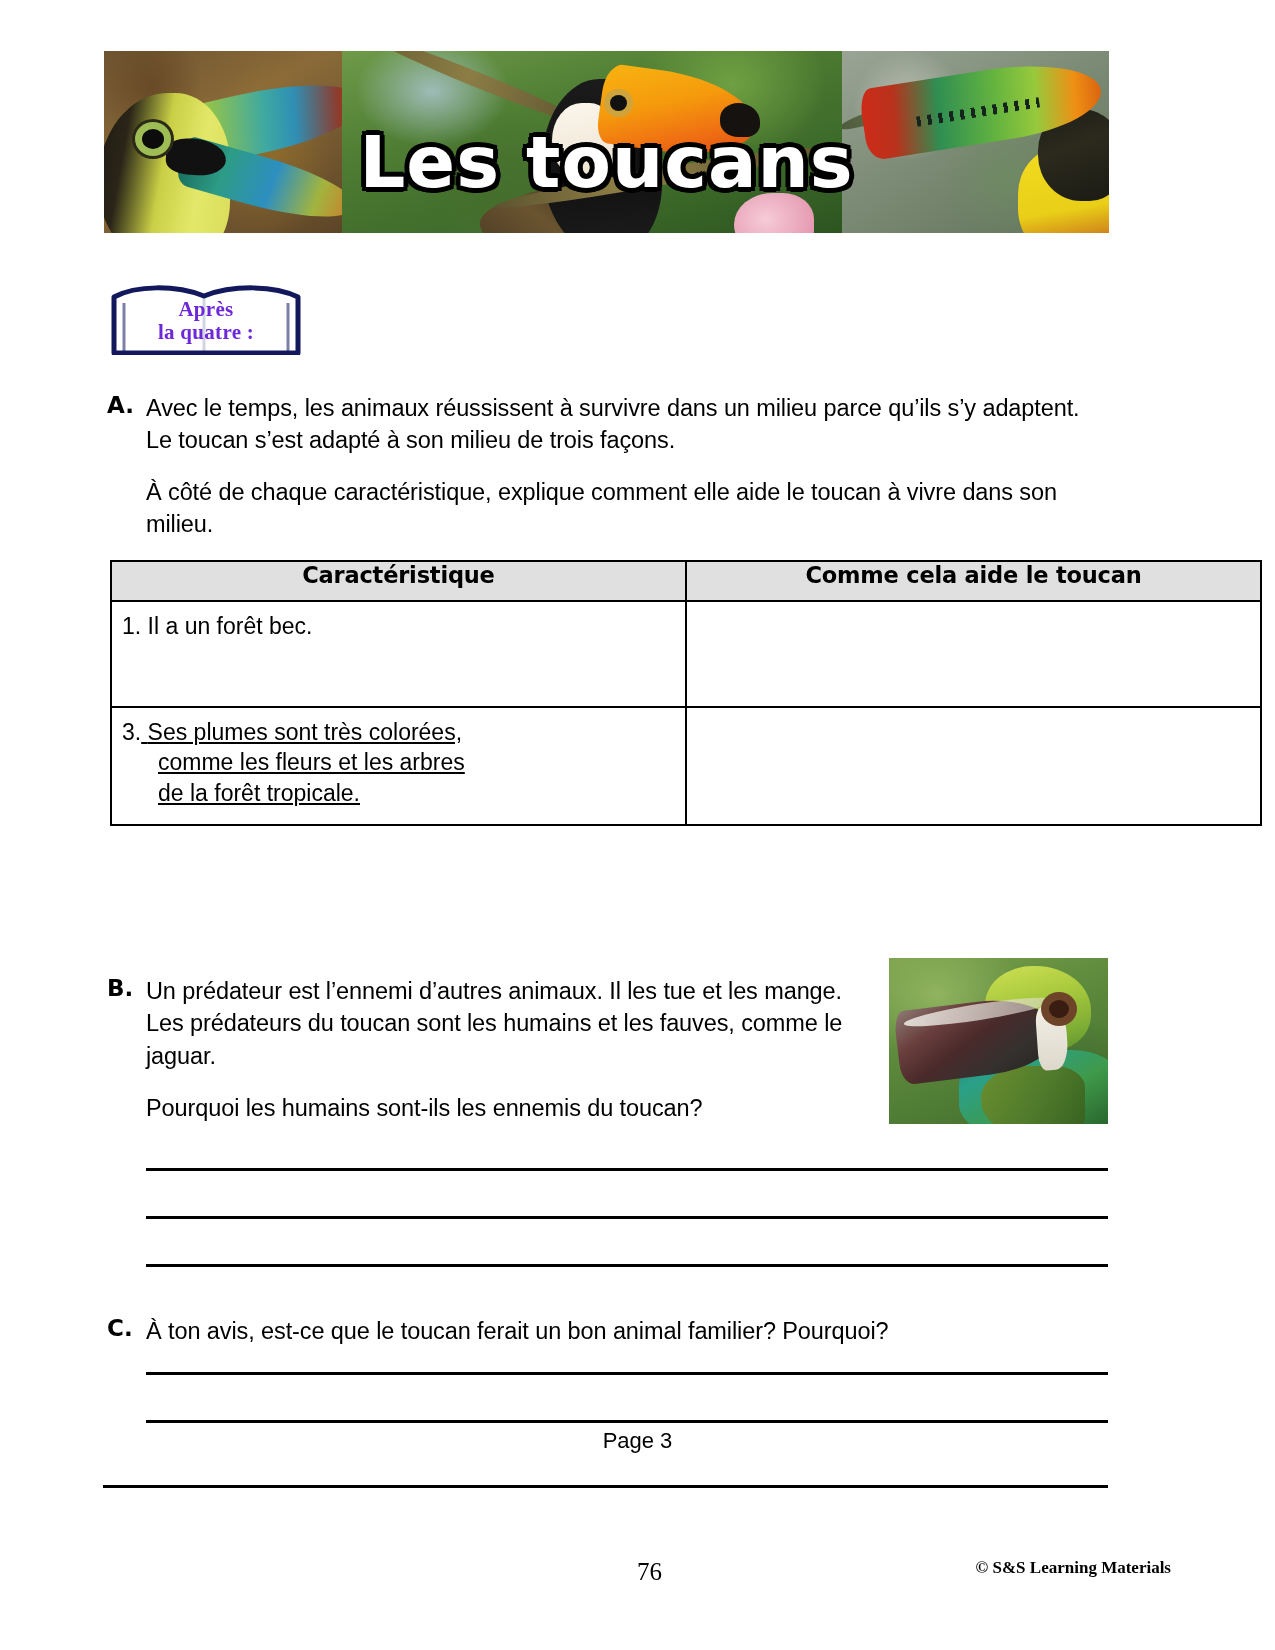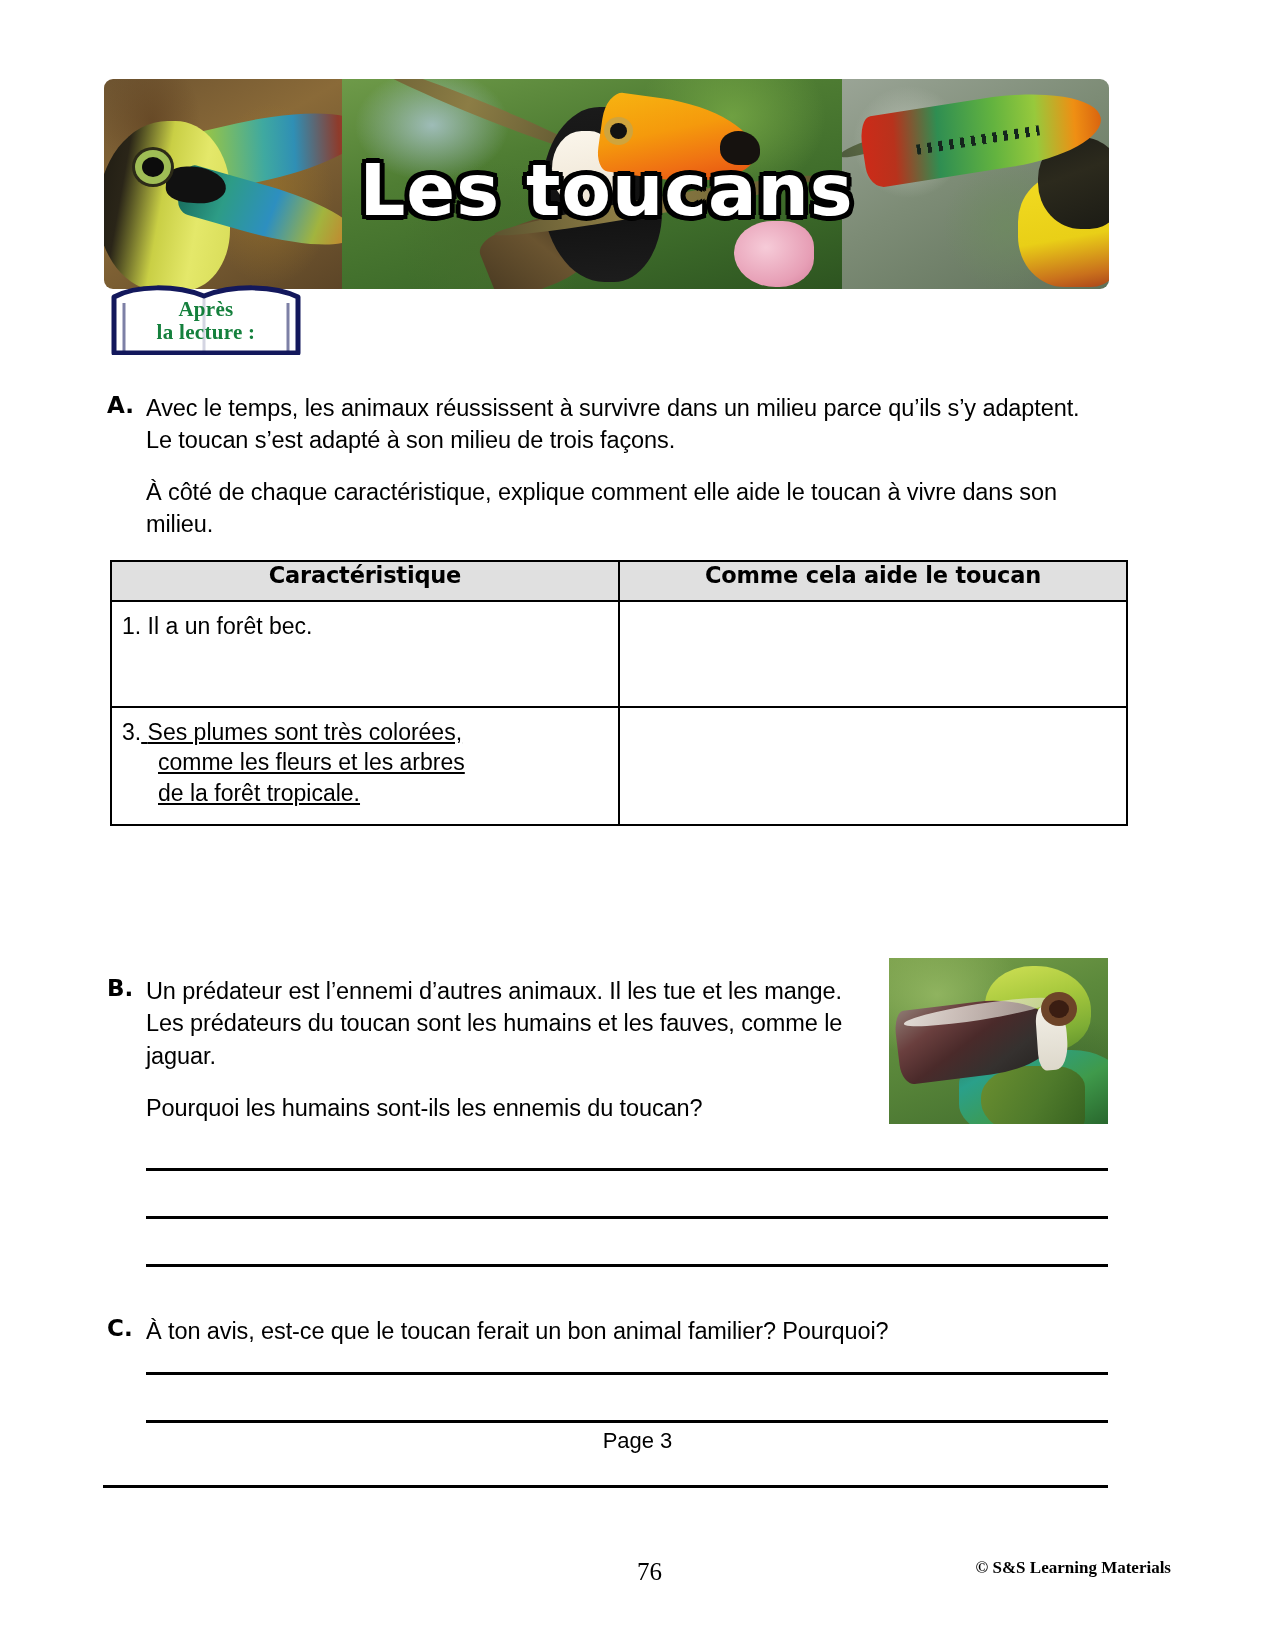--- a/index.html
+++ b/index.html
@@ -13,27 +13,26 @@
     position: relative;
     font-family: "Liberation Sans", sans-serif;
     color: #000;
     overflow: hidden;
   }
 
   
   #banner {
     position: absolute;
     left: 104px;
-    top: 79px;
+    top: 51px;
     width: 1005px;
-    height: 210px;
+    height: 182px;
     display: flex;
     overflow: hidden;
     background: #fff;
-    border-radius: 9px;
   }
   .banner-photo {
     position: relative;
     height: 100%;
     overflow: hidden;
   }
   #photo-left   { width: 238px; }
   #photo-mid    { width: 500px; }
   #photo-right  { width: 267px; }
 
@@ -205,21 +204,21 @@
     left: 0; top: 0;
     width: 192px; height: 72px;
     display: flex;
     flex-direction: column;
     align-items: center;
     justify-content: center;
     font-family: "Liberation Serif", serif;
     font-weight: bold;
     font-size: 21px;
     line-height: 1.08;
-    color: #15803d;
+    color: #6d28d9;
     letter-spacing: .3px;
     padding-top: 4px;
     box-sizing: border-box;
   }
 
   
   .q-block { position: absolute; }
   .q-letter {
     position: absolute;
     left: 0;
@@ -244,21 +243,21 @@
   #blockB2 { left: 146px; top: 1092px; width: 760px; }
 
   #blockC { left: 107px; top: 1315px; width: 1010px; }
   #blockC .q-text { margin-left: 39px; }
 
   
   #char-table {
     position: absolute;
     left: 110px;
     top: 560px;
-    width: 1018px;
+    width: 1152px;
     border-collapse: collapse;
     table-layout: fixed;
   }
   #char-table th, #char-table td {
     border: 2.5px solid #000;
     padding: 0;
     vertical-align: top;
   }
   #char-table th {
     background: #e0e0e0;
@@ -414,21 +413,21 @@
 </div>
 
 <div id="badge">
   <svg width="192" height="72" viewBox="0 0 192 72">
     <path d="M4 14 C 26 2, 66 2, 94 13 C 122 2, 164 2, 188 14 L 188 70 L 4 70 Z" fill="#ffffff" stroke="#13185c" stroke-width="5" stroke-linejoin="round"></path>
     <path d="M94 13 L 94 70" stroke="#13185c" stroke-width="3" fill="none" opacity="0.18"></path>
     <path d="M14 20 L 14 70 M178 20 L 178 70" stroke="#13185c" stroke-width="3" fill="none" opacity="0.55"></path>
   </svg>
   <div id="badge-text">
     <div>Après</div>
-    <div>la lecture :</div>
+    <div>la quatre :</div>
   </div>
 </div>
 
 <div class="q-block" id="blockA">
   <div class="q-letter">A.</div>
   <div class="q-text">Avec le temps, les animaux réussissent à survivre dans un milieu parce qu’ils s’y adaptent. Le toucan s’est adapté à son milieu de trois façons.</div>
 </div>
 <div class="q-block" id="blockA2">
   <div class="q-text">À côté de chaque caractéristique, explique comment elle aide le toucan à vivre dans son milieu.</div>
 </div>

